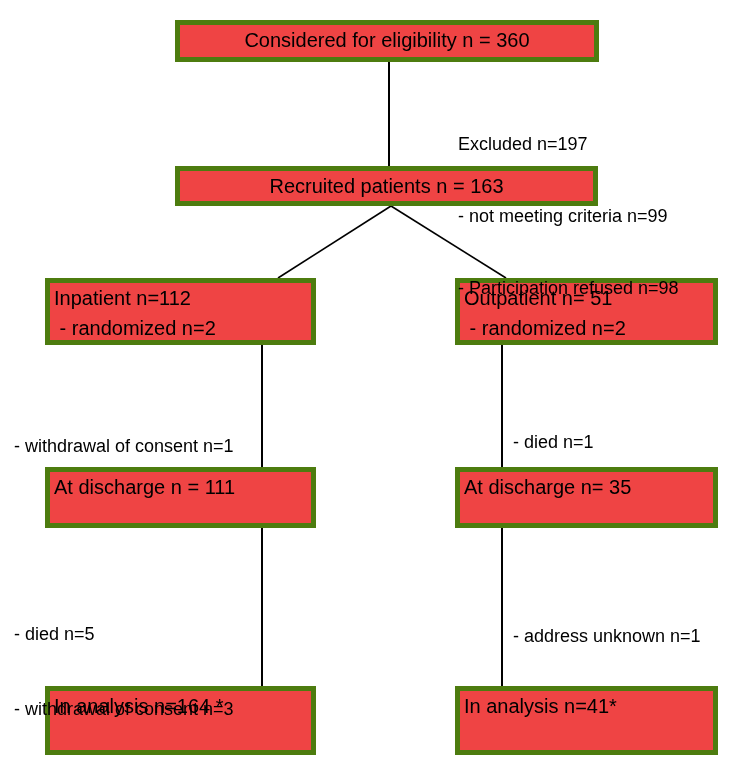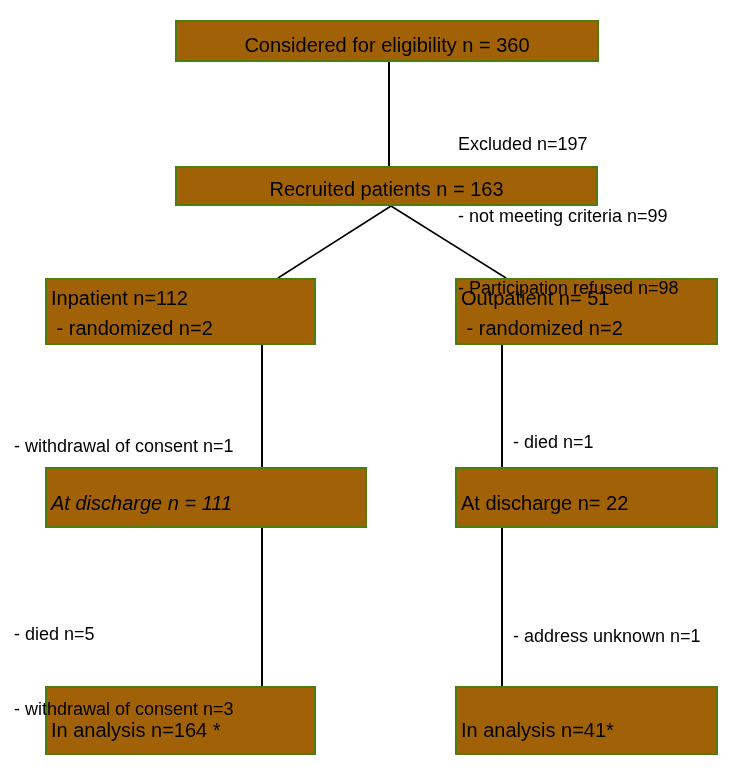--- a/index.html
+++ b/index.html
@@ -12,27 +12,27 @@
     width: 740px;
     height: 770px;
     background: #ffffff;
     font-family: "Liberation Sans", sans-serif;
     color: #000000;
     overflow: hidden;
   }
   .box {
     position: absolute;
     box-sizing: border-box;
-    border: 2px solid #4d7c0f;
-    background: #a16207;
+    border: 5px solid #4d7c0f;
+    background: #ef4444;
     font-size: 20px;
     line-height: 30px;
     display: flex;
     flex-direction: column;
-    justify-content: flex-end;
+    justify-content: flex-start;
   }
   .box.center-text {
     align-items: center;
     text-align: center;
   }
   .box.left-text {
     align-items: flex-start;
     padding-left: 4px;
   }
   .box.lift {
@@ -93,26 +93,26 @@
   <div class="box left-text" style="left:45px; top:278px; width:271px; height:67px;">
     <span class="box-line">Inpatient n=112</span>
     <span class="box-line"> - randomized n=2</span>
   </div>
 
   <div class="box left-text" style="left:455px; top:278px; width:263px; height:67px;">
     <span class="box-line">Outpatient n= 51</span>
     <span class="box-line"> - randomized n=2</span>
   </div>
 
-  <div class="box left-text lift" style="left:45px; top:467px; width:322px; height:61px;font-style:italic;">
+  <div class="box left-text lift" style="left:45px; top:467px; width:271px; height:61px;">
     <span class="box-line">At discharge n = 111</span>
   </div>
 
   <div class="box left-text lift" style="left:455px; top:467px; width:263px; height:61px;">
-    <span class="box-line">At discharge n= 22</span>
+    <span class="box-line">At discharge n= 35</span>
   </div>
 
   <div class="box left-text lift" style="left:45px; top:686px; width:271px; height:69px;">
     <span class="box-line">In analysis n=164 *</span>
   </div>
 
   <div class="box left-text lift" style="left:455px; top:686px; width:263px; height:69px;">
     <span class="box-line">In analysis n=41*</span>
   </div>
 

